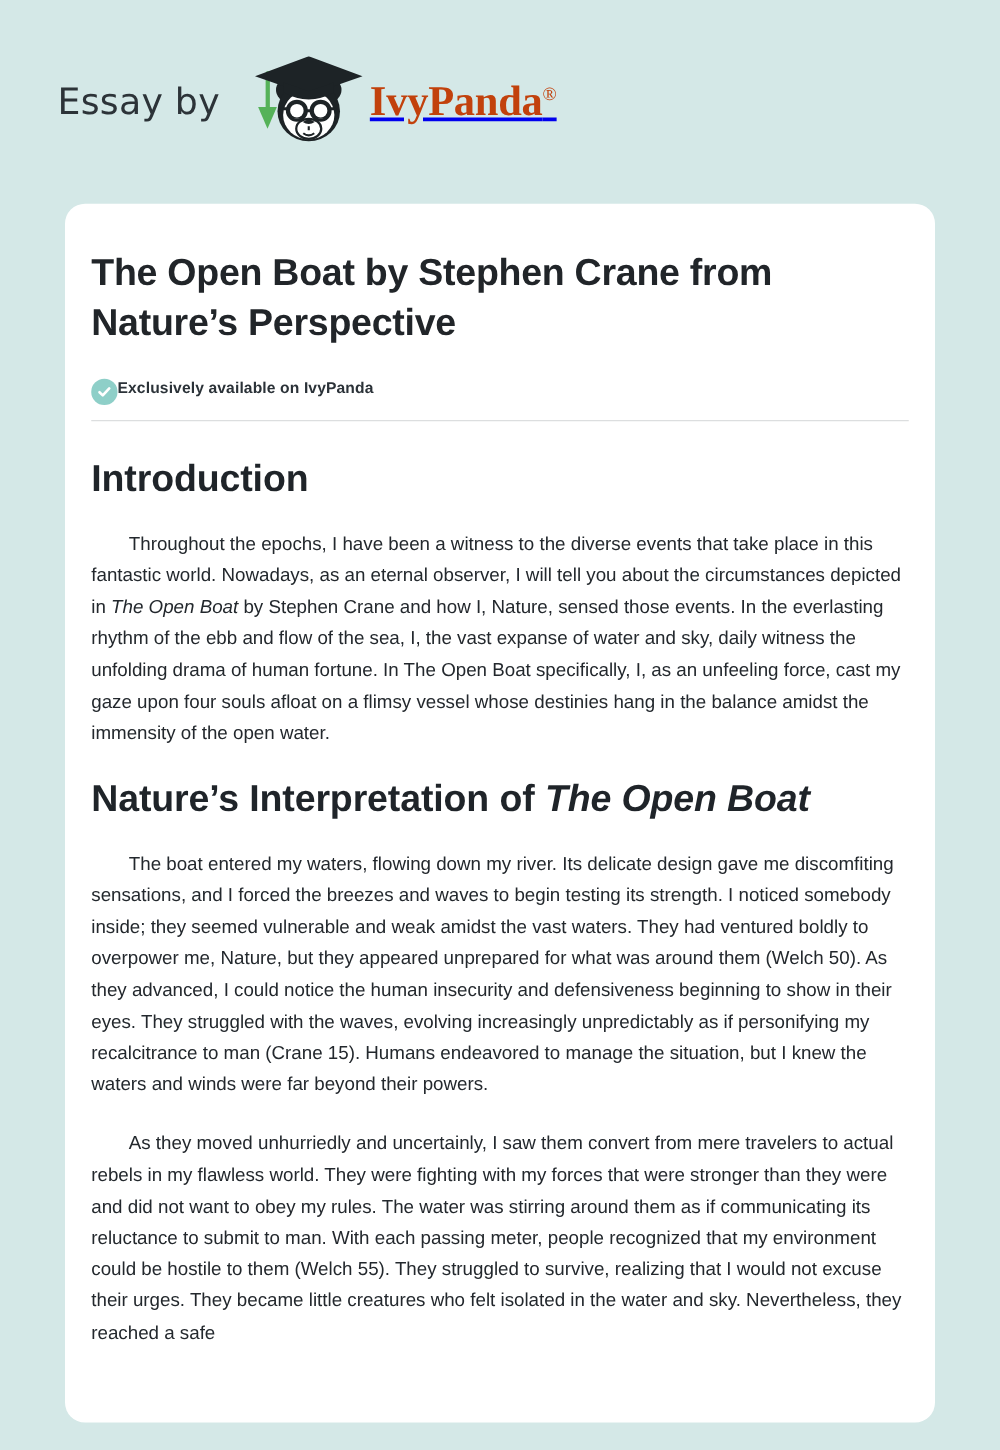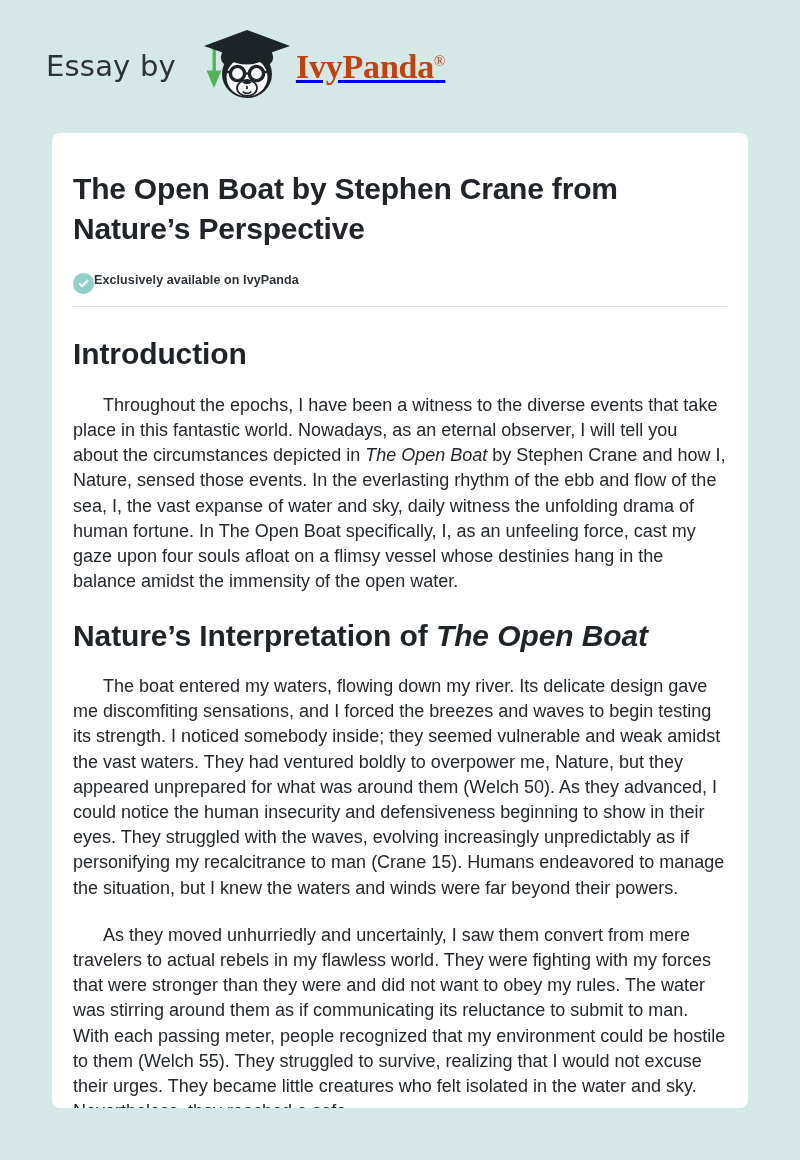--- a/index.html
+++ b/index.html
@@ -12,21 +12,21 @@
     background: #d4e8e7;
     font-family: "Liberation Sans", sans-serif;
     -webkit-font-smoothing: antialiased;
     overflow: hidden;
   }
 
   
   .brand-header {
     display: flex;
     align-items: center;
-    height: 133px;
+    height: 163px;
     padding-left: 46px;
     box-sizing: border-box;
   }
   .brand-essay-by {
     font-family: "DejaVu Sans", sans-serif;
     font-size: 29px;
     font-weight: 400;
     color: #2c3338;
     letter-spacing: 0.2px;
     line-height: 1;
@@ -57,21 +57,21 @@
     font-weight: 400;
   }
 
   
   .paper-card {
     position: relative;
     margin: 0 52px;
     width: 696px;
     height: 975px;
     background: #ffffff;
-    border-radius: 8px;
+    border-radius: 16px;
     box-sizing: border-box;
     padding: 36px 21px 0 21px;
     overflow: hidden;
   }
   .paper-inner {
     width: 654px;
   }
 
   .doc-title {
     font-family: "Liberation Sans", sans-serif;
@@ -123,21 +123,21 @@
     line-height: 1.25;
     margin: 0 0 20px 0;
     letter-spacing: -0.1px;
   }
   .section-heading.spaced-top { }
   .section-heading em {
     font-style: italic;
   }
 
   .body-paragraph {
-    font-size: 18px;
+    font-size: 15px;
     line-height: 25.2px;
     color: #23282d;
     margin: 0 0 22px 0;
     text-indent: 30px;
     text-align: left;
   }
   .body-paragraph em { font-style: italic; }
 </style>
 </head>
 <body>

